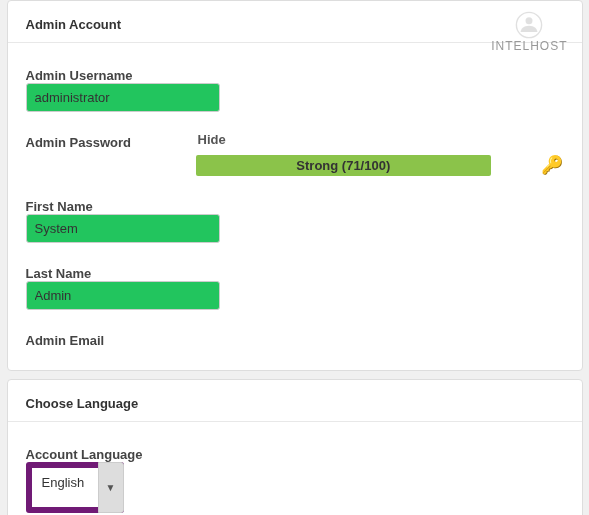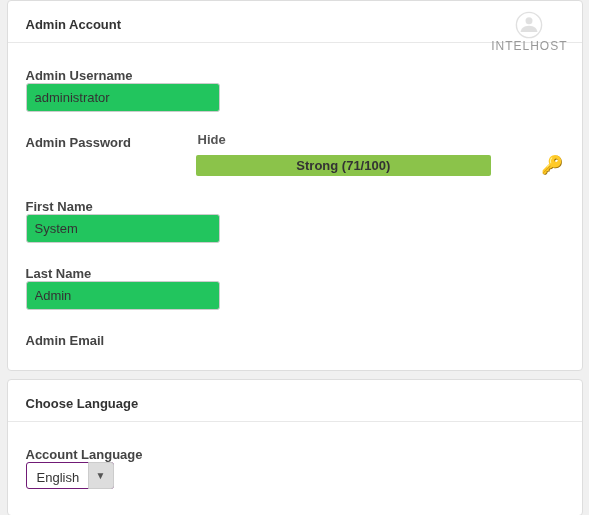--- a/index.html
+++ b/index.html
@@ -158,22 +158,22 @@
       padding: 10px 18px 18px 18px;
     }
 
     .select-wrapper {
       flex: 1;
       position: relative;
     }
 
     .form-select {
       width: 100%;
-      padding: 7px 28px 3px 10px;
-      border: 1px solid #701a75;
+      padding: 7px 28px 17px 10px;
+      border: 6px solid #701a75;
       border-radius: 3px;
       font-size: 13px;
       color: #333;
       background: #fff;
       appearance: none;
       -webkit-appearance: none;
       cursor: pointer;
     }
 
     .select-arrow {

